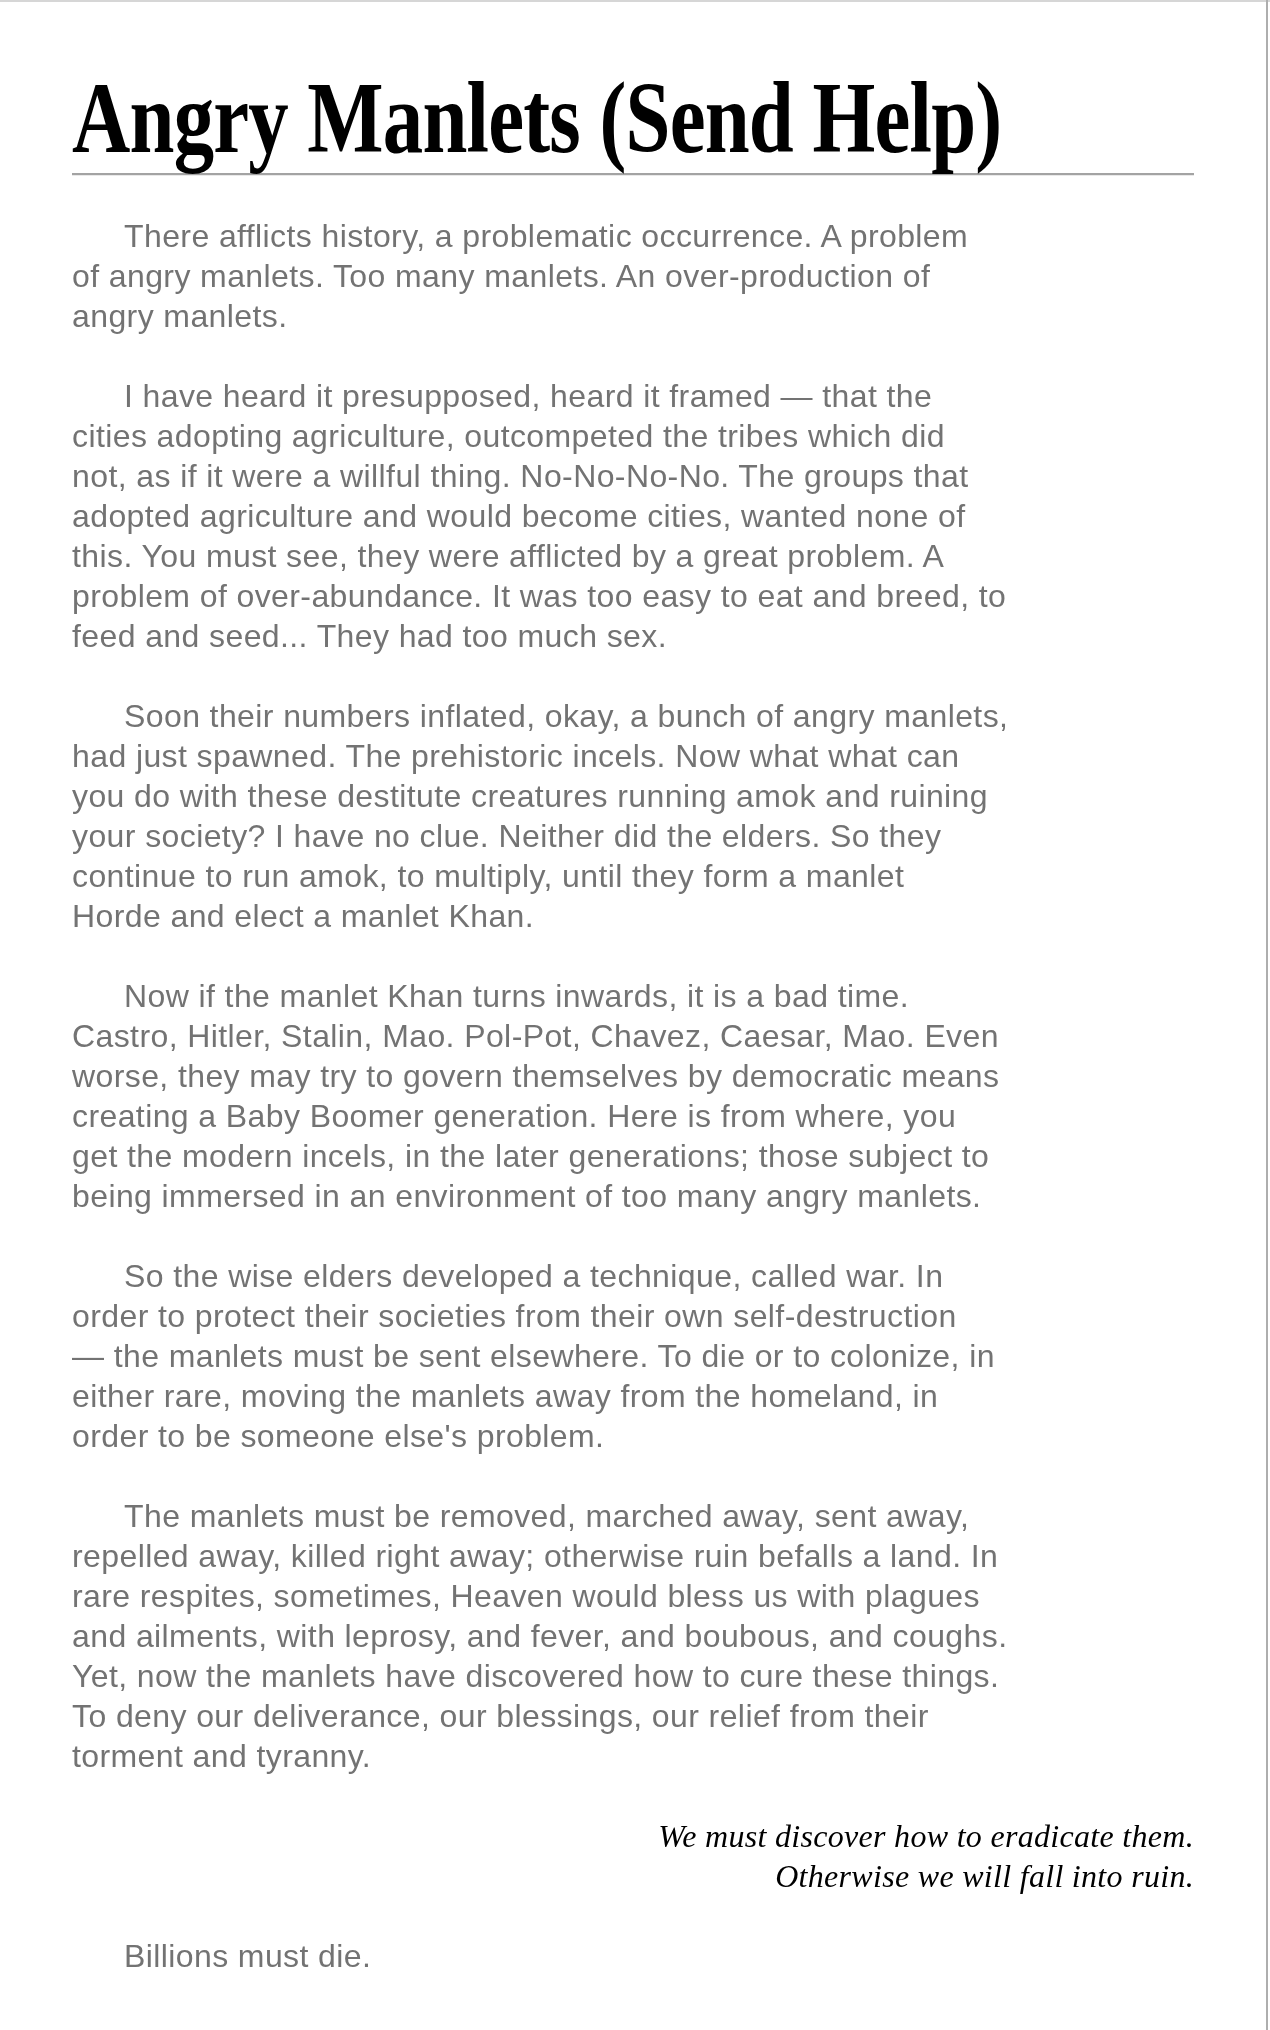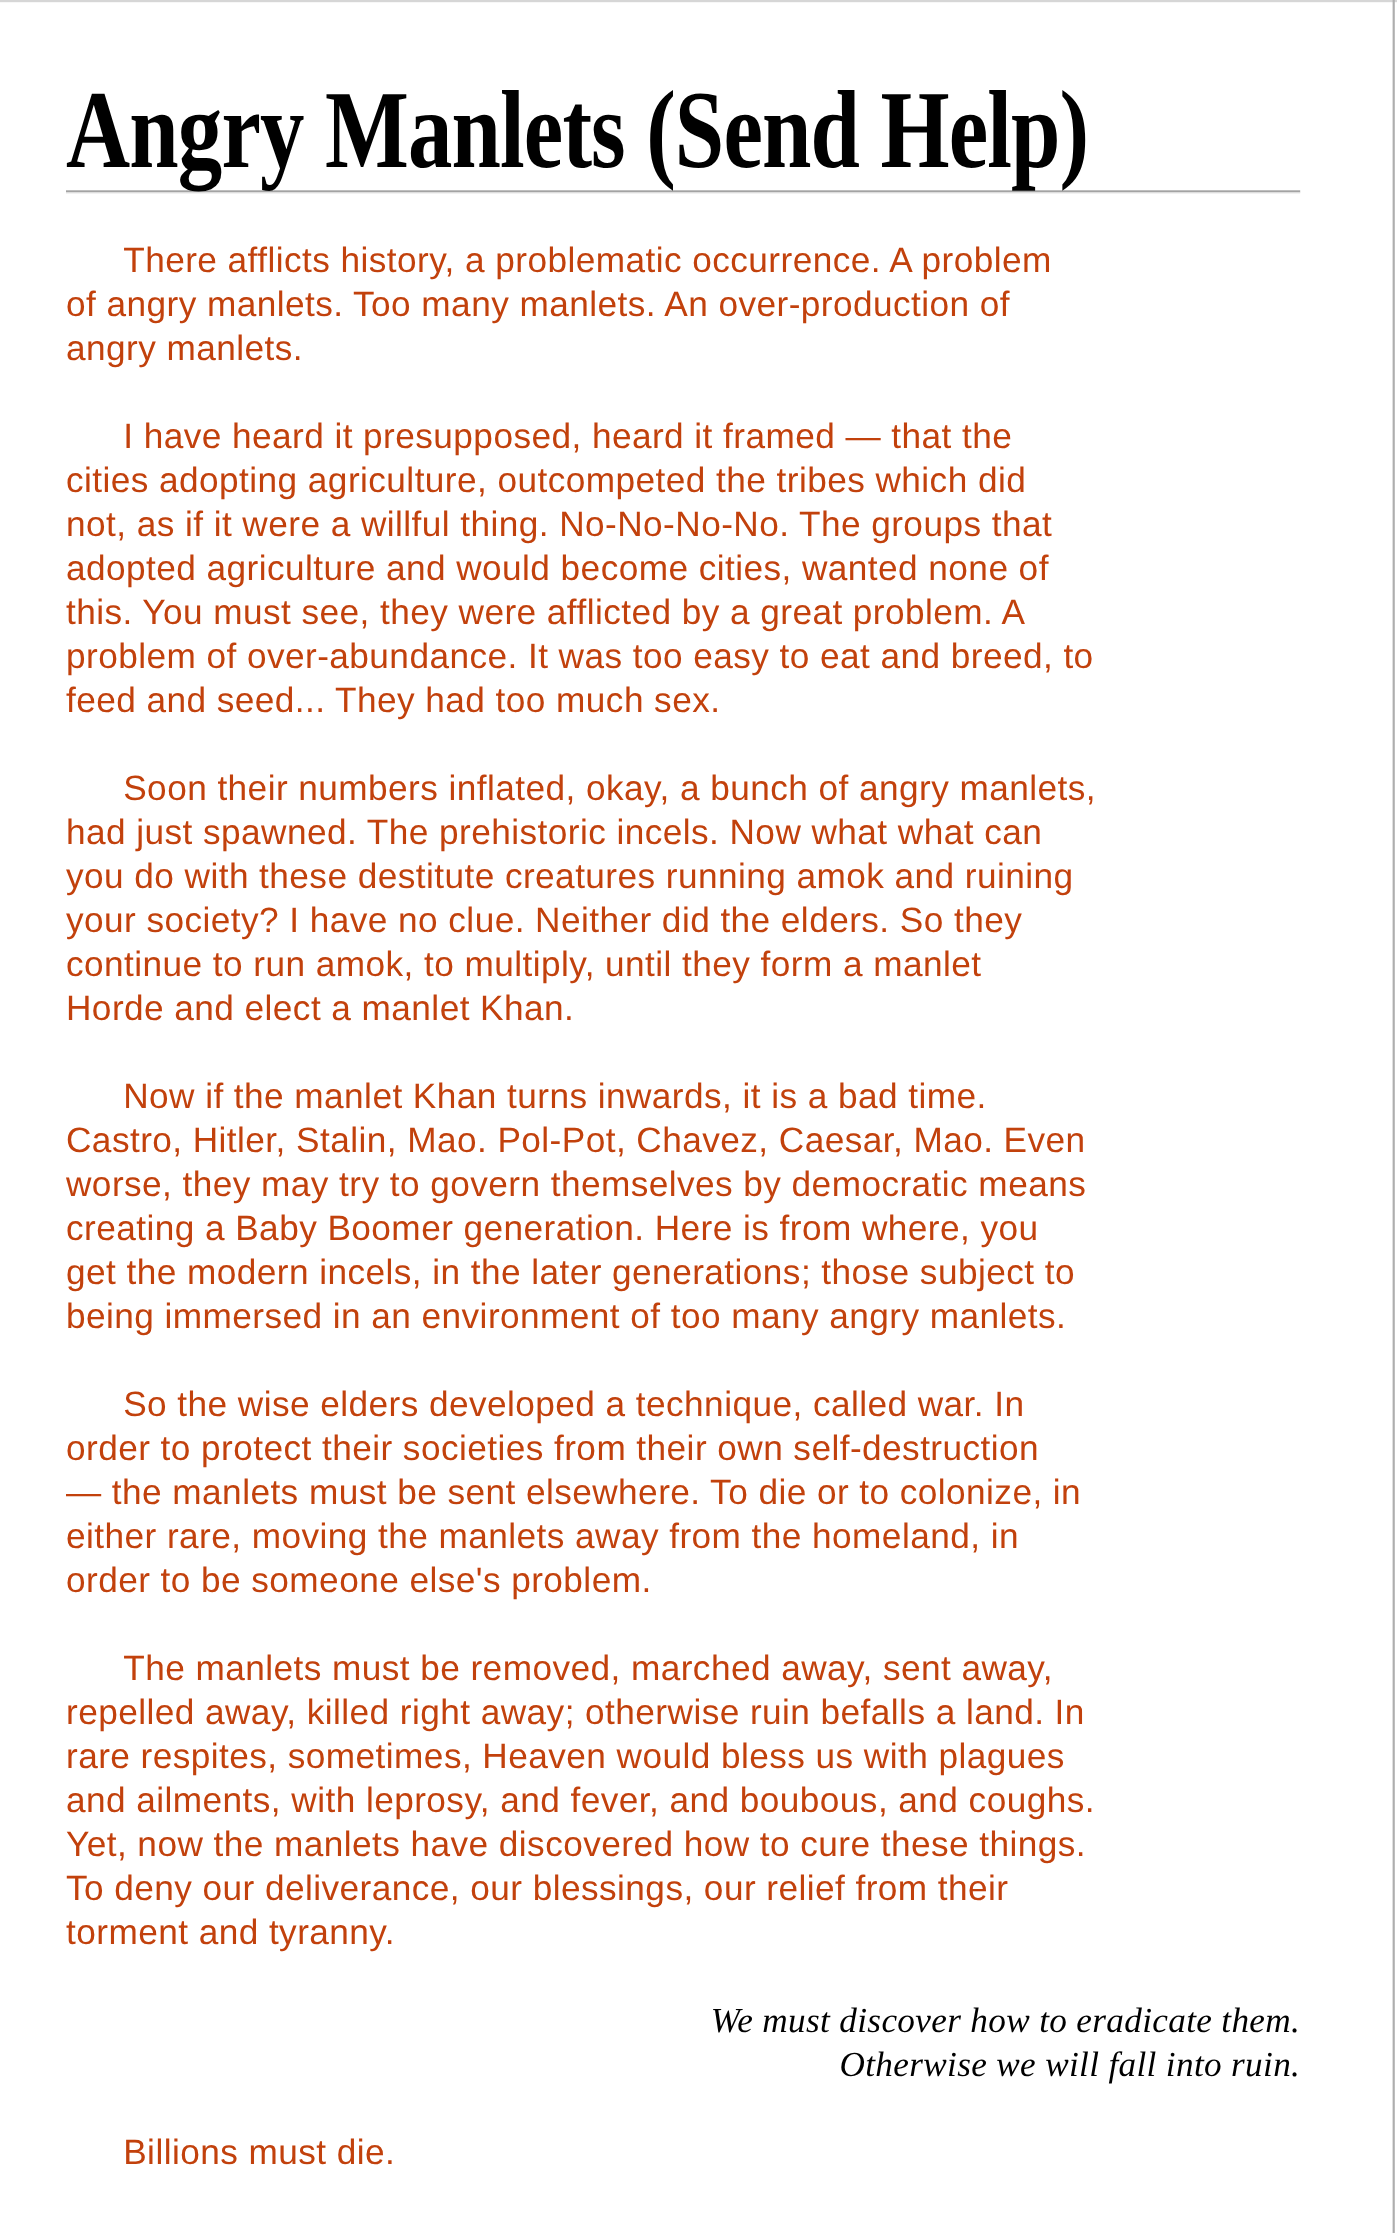--- a/index.html
+++ b/index.html
@@ -24,21 +24,21 @@
   .right-edge {
     position: absolute;
     top: 0; bottom: 0;
     right: 2px;
     width: 2px;
     background: #aeaeae;
   }
   .page {
     position: absolute;
     top: 0;
-    left: 60px;
+    left: 72px;
     width: 1122px;
   }
   h1.doc-title {
     margin: 68px 0 0 0;
     font-family: "Liberation Serif", serif;
     font-weight: bold;
     font-size: 101px;
     line-height: 1;
     white-space: nowrap;
     transform: scaleX(0.8);
@@ -54,21 +54,21 @@
     width: 100%;
   }
   p.body-para {
     margin: 40px 0 0 0;
     font-family: "Liberation Sans", sans-serif;
     font-size: 32px;
     line-height: 40px;
     letter-spacing: 0.4px;
     white-space: pre-line;
     text-indent: 52px;
-    color: #c2410c;
+    color: #737373;
   }
   .epigraph {
     margin: 40px 0 0 0;
     font-family: "Liberation Serif", serif;
     font-style: italic;
     font-size: 32px;
     line-height: 40px;
     letter-spacing: 0.3px;
     color: #000000;
     text-align: right;

